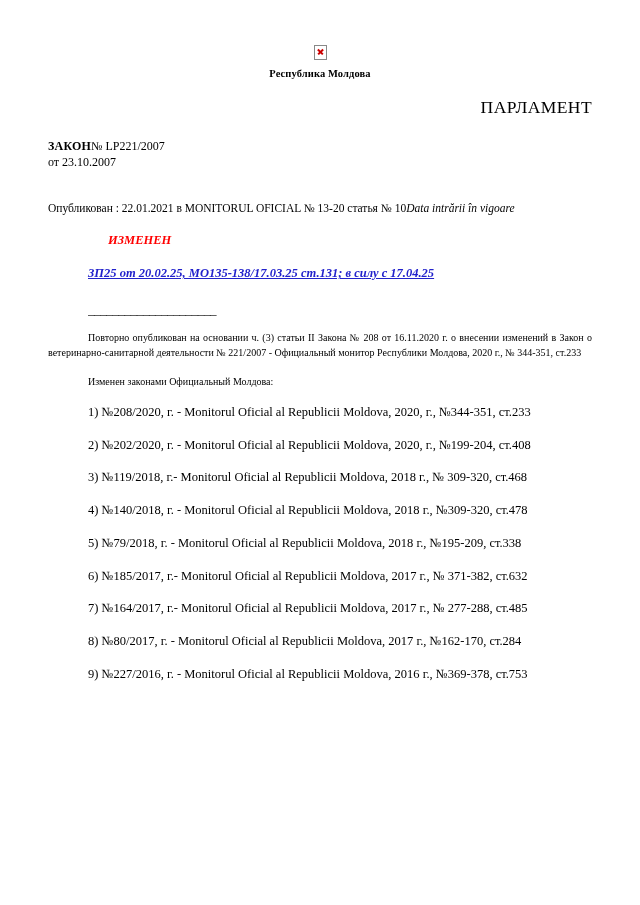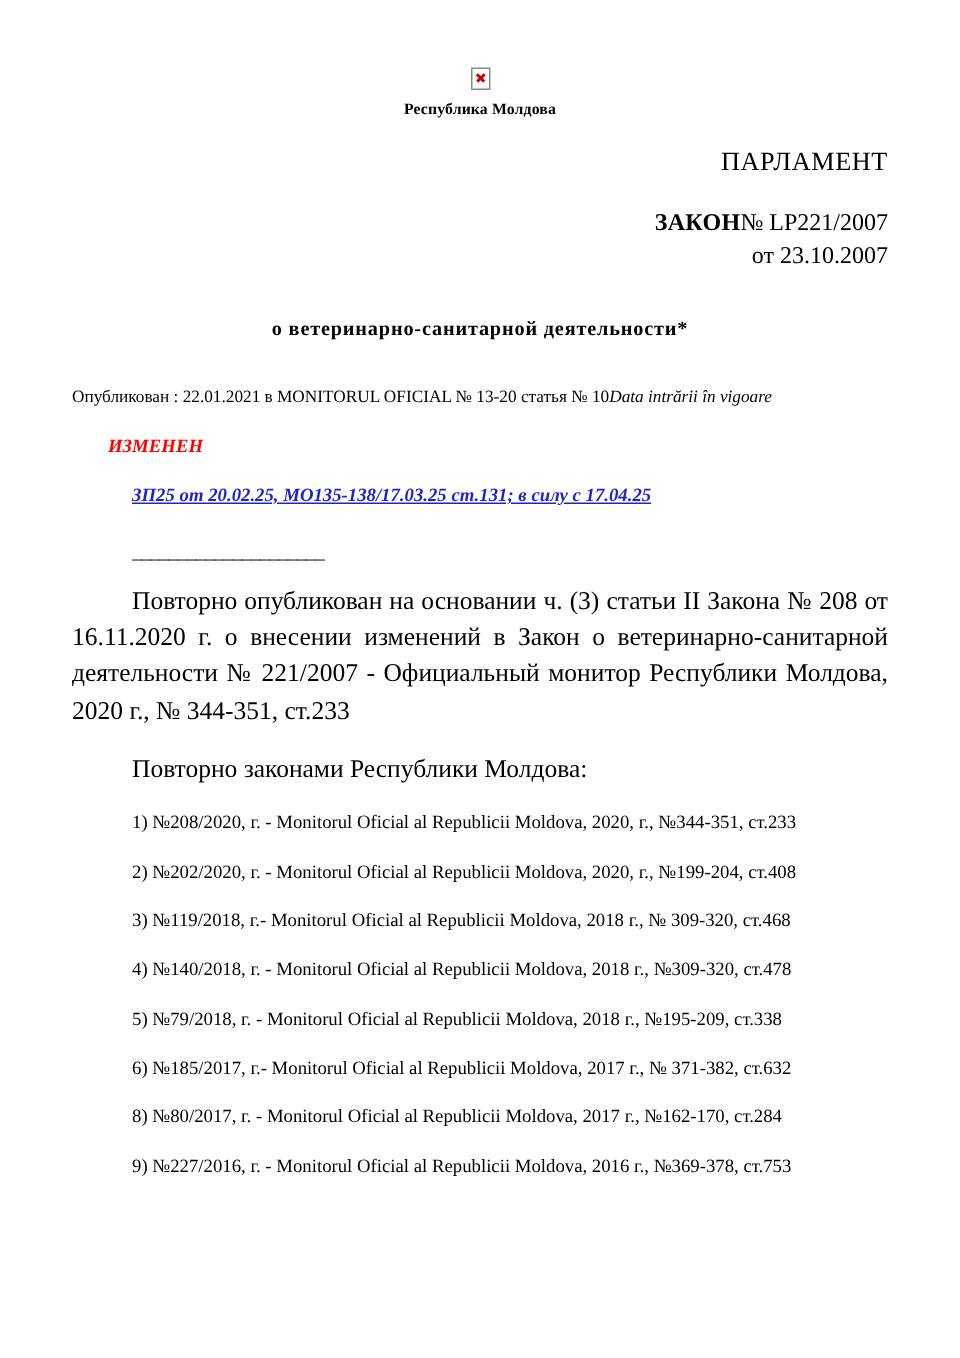--- a/index.html
+++ b/index.html
@@ -68,23 +68,23 @@
     letter-spacing: 0.1px;
     margin-top: 8px;
   }
   .parliament {
     text-align: right;
     font-size: 17.5px;
     margin-top: 18px;
     letter-spacing: 0.4px;
   }
   .law-block {
-    text-align: right;
+    text-align: left;
     margin-top: 20px;
-    font-size: 16px;
+    font-size: 12px;
     line-height: 1.35;
   }
   .law-block .law-word {
     font-weight: bold;
     letter-spacing: 0.2px;
   }
   .doc-title {
     text-align: center;
     font-weight: bold;
     font-size: 13.5px;
@@ -103,21 +103,21 @@
     font-style: italic;
   }
 
   
   .amended {
     color: #ff0000;
     font-weight: bold;
     font-style: italic;
     font-size: 12.5px;
     margin-top: 17px;
-    margin-left: 24px;
+    margin-left: 60px;
   }
   .amend-link {
     display: inline-block;
     color: #2222cc;
     font-style: italic;
     font-weight: bold;
     font-size: 12.5px;
     margin-top: 18px;
     margin-left: 40px;
     cursor: pointer;
@@ -130,21 +130,21 @@
     font-size: 13px;
     letter-spacing: -0.4px;
     line-height: 1;
     white-space: nowrap;
     overflow: hidden;
     width: 200px;
   }
 
   
   p.body-par {
-    font-size: 17px;
+    font-size: 10px;
     line-height: 1.42;
     text-align: justify;
     text-indent: 40px;
     margin: 15px 0 0 0;
   }
   .list-item {
     font-size: 12.5px;
     line-height: 1.42;
     text-align: justify;
     text-indent: 40px;
@@ -166,39 +166,39 @@
 
     <div class="republic">Республика Молдова</div>
 
     <div class="parliament">ПАРЛАМЕНТ</div>
 
     <div class="law-block">
       <div><span class="law-word">ЗАКОН</span><span>№ LP221/2007</span></div>
       <div>от 23.10.2007</div>
     </div>
 
-    <div class="doc-title">о ветеринарно-санитарной деятельности*</div>
 
     <div class="publication"><span>Опубликован : 22.01.2021 в MONITORUL OFICIAL № 13-20 статья № 10</span><span class="ital">Data intrării în vigoare</span></div>
 
     <div class="amended">ИЗМЕНЕН</div>
 
     <a class="amend-link" href="#">ЗП25 от 20.02.25, МО135-138/17.03.25 ст.131; в силу с 17.04.25</a>
 
     <div class="divider">_____________________</div>
 
     <p class="body-par">Повторно опубликован на основании ч. (3) статьи II Закона № 208 от 16.11.2020 г. о внесении изменений в Закон о ветеринарно-санитарной деятельности № 221/2007 - Официальный монитор Республики Молдова, 2020 г., № 344-351, ст.233</p>
 
-    <p class="body-par">Повторно законами Республики Молдова:</p>
+    <p class="body-par">Изменен законами Официальный Молдова:</p>
 
     <div>
       <p class="list-item">1) №208/2020, г. - Monitorul Oficial al Republicii Moldova, 2020, г., №344-351, ст.233</p>
       <p class="list-item">2) №202/2020, г. - Monitorul Oficial al Republicii Moldova, 2020, г., №199-204, ст.408</p>
       <p class="list-item">3) №119/2018, г.- Monitorul Oficial al Republicii Moldova, 2018 г., № 309-320, ст.468</p>
       <p class="list-item">4) №140/2018, г. - Monitorul Oficial al Republicii Moldova, 2018 г., №309-320, ст.478</p>
       <p class="list-item single">5) №79/2018, г. - Monitorul Oficial al Republicii Moldova, 2018 г., №195-209, ст.338</p>
       <p class="list-item">6) №185/2017, г.- Monitorul Oficial al Republicii Moldova, 2017 г., № 371-382, ст.632</p>
+      <p class="list-item">7) №164/2017, г.- Monitorul Oficial al Republicii Moldova, 2017 г., № 277-288, ст.485</p>
       <p class="list-item single">8) №80/2017, г. - Monitorul Oficial al Republicii Moldova, 2017 г., №162-170, ст.284</p>
       <p class="list-item">9) №227/2016, г. - Monitorul Oficial al Republicii Moldova, 2016 г., №369-378, ст.753</p>
     </div>
 
   </div>
 </div>
 
 </body></html>

